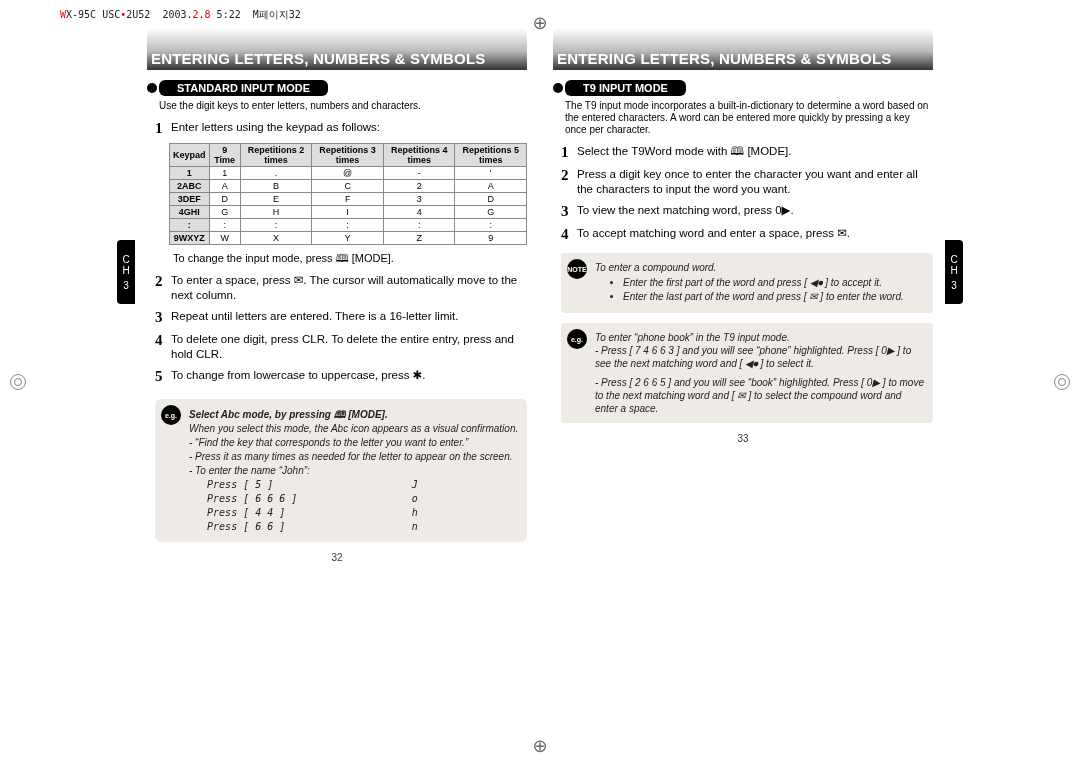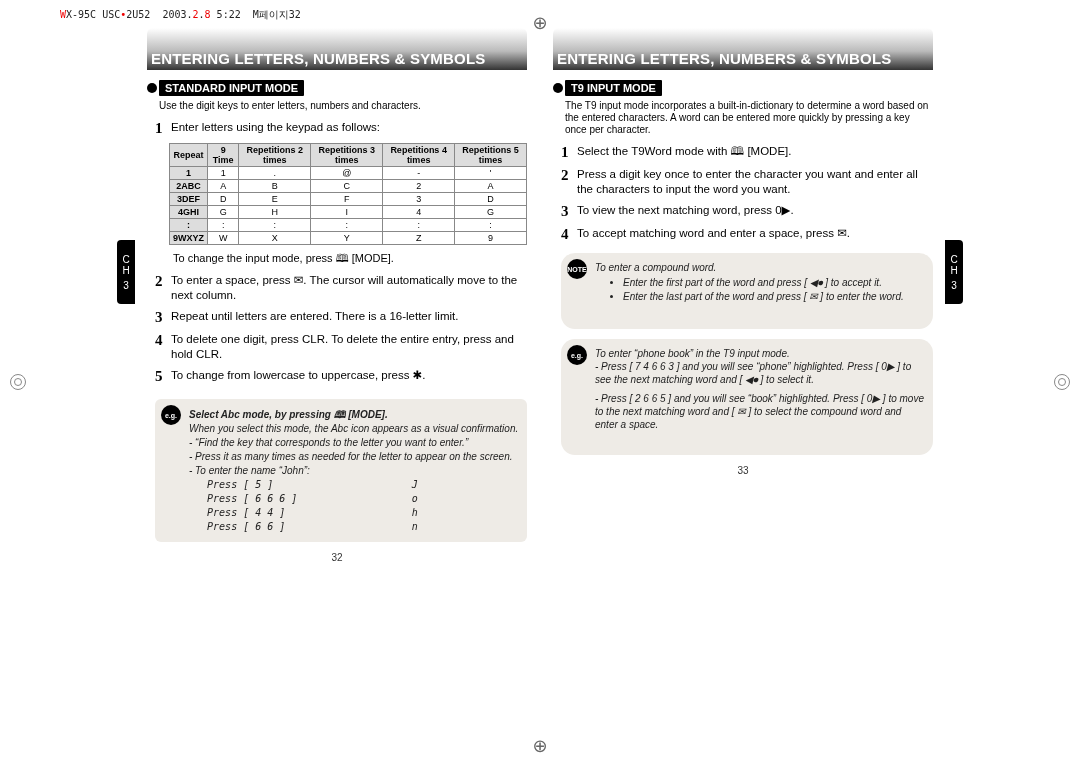--- a/index.html
+++ b/index.html
@@ -8,21 +8,21 @@
 .spread{display:flex;justify-content:center;gap:0;padding-top:28px}
 .page{width:380px;position:relative;padding:0 12px}
 .top-title{height:42px;display:flex;align-items:flex-end;margin-bottom:10px}
 .title-grad{width:100%;height:42px;border-radius:6px 6px 0 0;background:linear-gradient(#fff 0,#bbb 55%,#333 100%);display:flex;align-items:flex-end;padding:0 4px 3px 4px;box-sizing:border-box}
 .title-text{font-family:Arial Narrow,Arial;font-weight:bold;font-size:15px;letter-spacing:0.2px;color:#fff;font-stretch:condensed}
 .thumb-tab{position:absolute;top:212px;width:18px;height:58px;background:#000;color:#fff;font-size:10px;display:flex;flex-direction:column;align-items:center;justify-content:center;line-height:11px;padding:3px 0}
 .thumb-left{left:-18px;border-radius:4px 0 0 4px}
 .thumb-right{right:-18px;border-radius:0 4px 4px 0}
 .section-head{display:flex;align-items:center;margin-top:6px;margin-bottom:2px}
 .circle{width:10px;height:10px;border-radius:50%;background:#000;margin-right:2px}
-.head-lab{background:#000;color:#fff;font-size:11px;font-weight:bold;padding:2px 6px;border-radius:1px}
+.head-lab{background:#000;color:#fff;font-size:11px;font-weight:bold;padding:2px 18px;border-radius:6px}
 .lead{font-size:10px;line-height:12px;margin:4px 0 8px 12px}
 .step{display:flex;margin:5px 0 6px 8px}
 .step-num{font-family:Georgia,serif;font-weight:bold;font-size:15px;width:16px;color:#000}
 .step-txt{flex:1;font-size:11.5px;line-height:15px}
 .sub{font-size:11px;margin:6px 0 8px 26px;line-height:14px}
 table.kp{border-collapse:collapse;margin:4px 0 6px 22px;font-size:9px}
 table.kp th,table.kp td{border:1px solid #888;padding:1px 3px;text-align:center}
 table.kp th{background:#ddd;font-weight:bold}
 table.kp td.key{background:#ddd;font-weight:bold}
 .note-box{background:#eeebe6;border-radius:6px;margin:14px 0 4px 8px;padding:8px 8px 8px 34px;position:relative;font-size:10px;line-height:13px;font-style:italic;color:#222}
@@ -30,21 +30,21 @@
 .note-box .line{margin:1px 0}
 .pnum{text-align:center;font-size:10px;margin-top:10px;color:#333}
 .gutter{width:2px}
 .cross{position:absolute;font-size:18px;color:#666}
 .cross.top{top:12px;left:50%;transform:translateX(-50%)}
 .cross.bot{bottom:6px;left:50%;transform:translateX(-50%)}
 .circle-mark{position:absolute;width:14px;height:14px;border:1px solid #888;border-radius:50%}
 .circle-mark::after{content:"";position:absolute;left:3px;top:3px;width:6px;height:6px;border:1px solid #888;border-radius:50%}
 .cm-left{top:50%;left:10px;transform:translateY(-50%)}
 .cm-right{top:50%;right:10px;transform:translateY(-50%)}
-.t9-note{background:#eeebe6;border-radius:14px;margin:10px 0 4px 8px;padding:8px 8px 24px 34px;position:relative;font-size:10px;line-height:13px;font-style:italic;color:#222}
+.t9-note{background:#eeebe6;border-radius:4px;margin:10px 0 4px 8px;padding:8px 8px 8px 34px;position:relative;font-size:10px;line-height:13px;font-style:italic;color:#222}
 .bul{list-style:disc;margin:2px 0 2px 14px;padding:0}
 .bul li{margin:1px 14px}
 </style>
 </head>
 <body>
 
 <div class="header-marks">
   <span class="red">W</span>X-95C<span class="red"> </span>USC<span class="red">•</span>2U52&nbsp;&nbsp;2003.<span class="red">2</span>.<span class="red">8</span>&nbsp;5:22&nbsp;&nbsp;M페이지32
 </div>
 <span class="cross top">⊕</span>
@@ -73,21 +73,21 @@
     <div class="lead">Use the digit keys to enter letters, numbers and characters.</div>
 
     <div class="step">
       <span class="step-num">1</span>
       <span class="step-txt">Enter letters using the keypad as follows:</span>
     </div>
 
     <table class="kp">
       <tbody>
           <tr>
-        <th>Repeat</th>
+        <th>Keypad</th>
         <th>9 Time</th>
         <th>Repetitions 2 times</th>
         <th>Repetitions 3 times</th>
         <th>Repetitions 4 times</th>
         <th>Repetitions 5 times</th>
       </tr>
       <tr>
             <td class="key">1</td>
             <td>1</td>
             <td>.</td>

